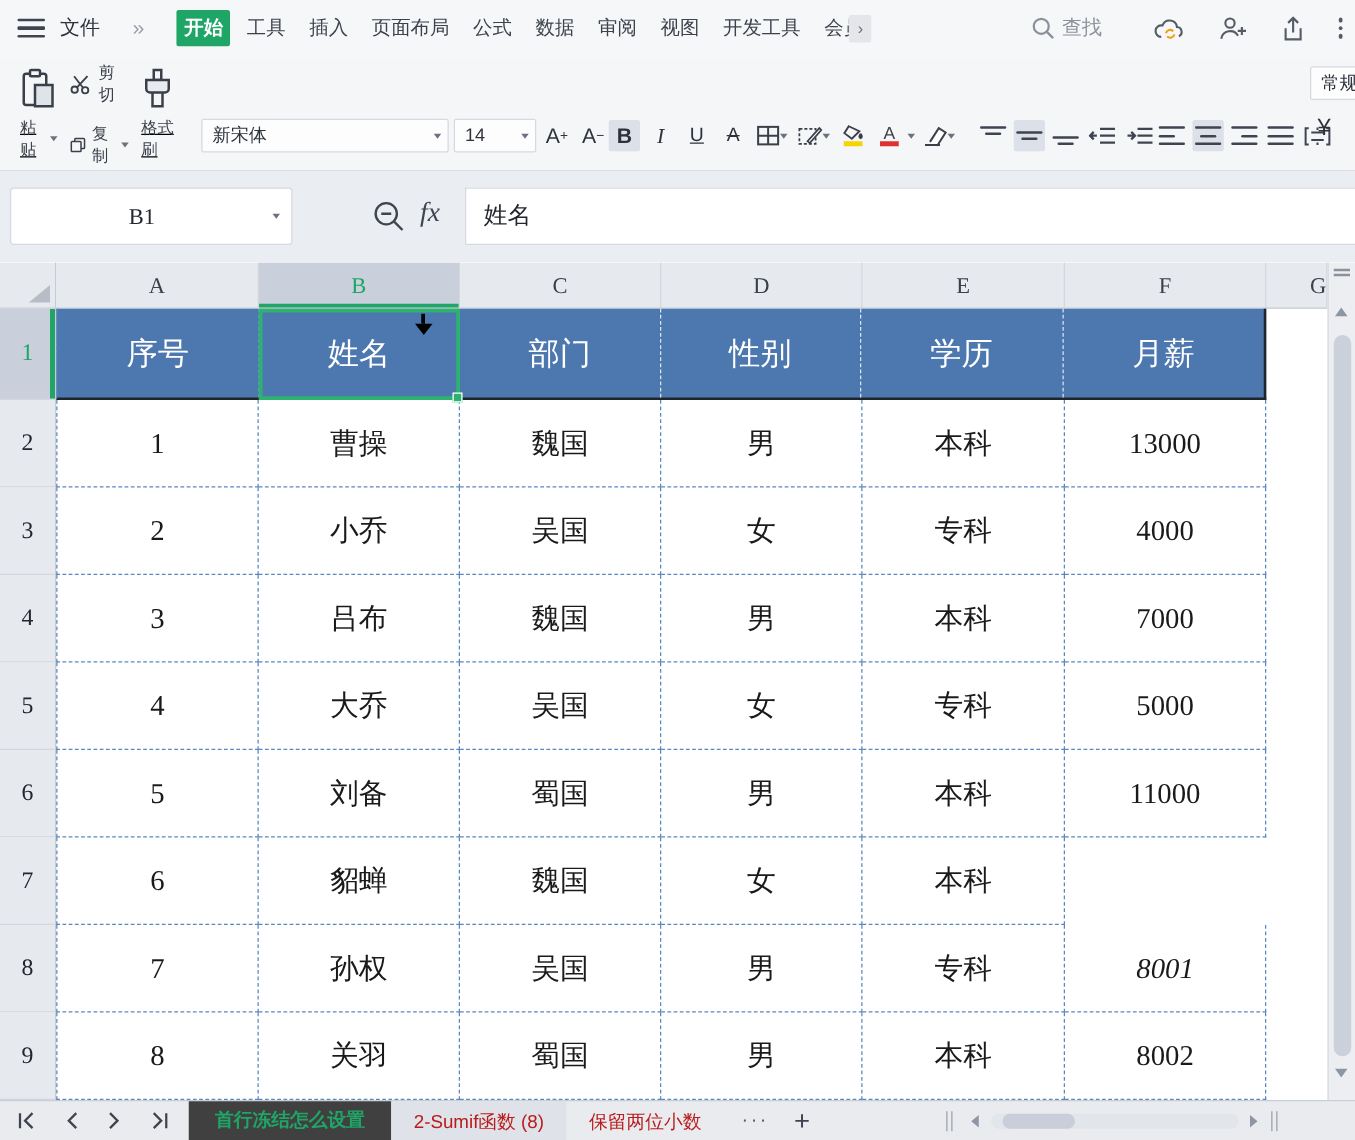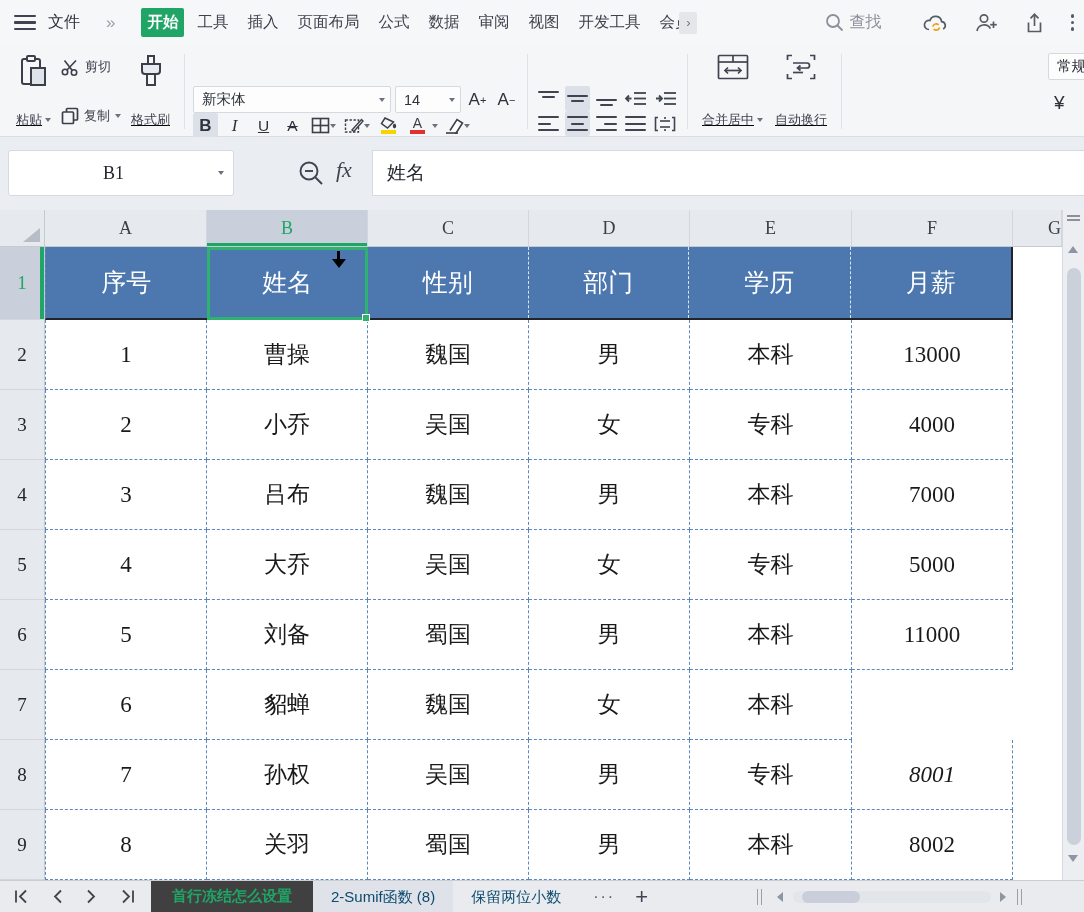--- a/index.html
+++ b/index.html
@@ -25,21 +25,21 @@
   .kebab i { width:3.4px; height:3.4px; border-radius:50%; background:#555B66; }
 
   
   #ribbon { position:absolute; left:0; top:45px; width:1084px; height:92px; background:#F5F6F8;
             border-bottom:1px solid #DADDE2; display:flex; align-items:stretch; padding:7px 0 5px 10px; }
   .rsep { width:1px; background:#E0E2E7; margin:2px 8px; }
   .bigbtn { display:flex; flex-direction:column; align-items:center; justify-content:space-between; padding:2px 6px; cursor:pointer;text-decoration:underline;}
   .biglabel { font-size:13px; color:#3A3F49; display:flex; align-items:center; gap:3px; }
   .stackcol { display:flex; flex-direction:column; justify-content:space-between; padding:3px 4px;}
   .smallbtn { display:flex; align-items:center; gap:5px; font-size:13px; color:#3A3F49; height:24px; cursor:pointer;}
-  .fontgrp { display:flex; flex-direction:column; justify-content:space-between;margin-top:34px; }
+  .fontgrp { display:flex; flex-direction:row; justify-content:space-between;margin-top:34px; }
   .frow { display:flex; align-items:center; gap:4px; }
   .combo { border:1px solid #D6D9DF; background:#FDFDFE; border-radius:2px; height:27px;
            display:flex; align-items:center; padding:0 5px 0 8px; font-size:14.5px; color:#2E323B; cursor:pointer;}
   .combo .fill { flex:1; }
   .caret { width:0; height:0; border-left:3.5px solid transparent; border-right:3.5px solid transparent;
            border-top:4.5px solid #6B727E; display:inline-block; }
   .rbtn { height:25px; min-width:25px; display:flex; align-items:center; justify-content:center;
           border-radius:2px; padding:0 2px; color:#2E323B; cursor:pointer; }
   .rbtn.hl { background:#DBE0E9; }
   .b-bold { font-weight:bold; font-size:17px; }
@@ -121,21 +121,21 @@
             border-right:5.5px solid transparent; border-top:7px solid #8D96A5; cursor:pointer;}
   #vthumb { position:absolute; left:3.5px; top:58px; width:14px; height:577px; background:#CBD1DA;
             border-radius:7px; cursor:grab; }
 
   
   #sheet-bar { position:absolute; left:0; top:880px; width:1084px; height:32px; background:#E9EBEF;
                border-top:1px solid #C9CDD4; display:flex; align-items:center; }
   #sheet-nav { display:flex; align-items:center; gap:23px; padding:0 16px 0 14px; }
   #sheet-nav svg { cursor:pointer; }
   #sheet-tabs { display:flex; align-items:stretch; height:31px; }
-  .stab { display:flex; align-items:center; padding:16px 18px; font-size:15px; color:#0c4a6e;
+  .stab { display:flex; align-items:center; padding:16px 18px; font-size:15px; color:#b91c1c;
           white-space:nowrap; cursor:pointer; }
   .stab.active { background:#404040; color:var(--green); font-weight:bold; padding:0 21px; }
   .stab.shaded { background:#DFE2E8; }
   #tabs-more { font-size:16px; color:#555B66; letter-spacing:2px; margin-left:14px; cursor:pointer;}
   #tabs-add { font-size:22px; color:#3F4450; font-weight:300; margin-left:20px; cursor:pointer; line-height:1;}
   .hsplit { position:absolute; top:8px; width:5px; height:16px; cursor:col-resize;
             border-left:1.6px solid #9AA0AA; border-right:1.6px solid #9AA0AA; }
   .tri-l { position:absolute; top:11px; width:0; height:0; border-top:5px solid transparent;
            border-bottom:5px solid transparent; border-right:6.5px solid #8D96A5; cursor:pointer;}
   .tri-r { position:absolute; top:11px; width:0; height:0; border-top:5px solid transparent;
@@ -456,22 +456,22 @@
         <div class="rowh" style="height: 70px;">6</div>
         <div class="rowh" style="height: 70px;">7</div>
         <div class="rowh" style="height: 70px;">8</div>
         <div class="rowh" style="height: 70px;">9</div>
       </div>
 
     <div id="table">
       <div id="thead">
           <div class="hcell" style="width: 162px;">序号</div>
           <div class="hcell" style="width: 161px;">姓名</div>
+          <div class="hcell" style="width: 161px;">部门</div>
           <div class="hcell" style="width: 161px;">性别</div>
-          <div class="hcell" style="width: 161px;">部门</div>
           <div class="hcell" style="width: 162px;">学历</div>
           <div class="hcell" style="width: 161px;">月薪</div>
         </div>
       <div id="tbody">
           <div class="trow">
             <div class="tcell" style="width: 162px;">1</div>
             <div class="tcell" style="width: 161px;">曹操</div>
             <div class="tcell" style="width: 161px;">魏国</div>
             <div class="tcell" style="width: 161px;">男</div>
             <div class="tcell" style="width: 162px;">本科</div>

